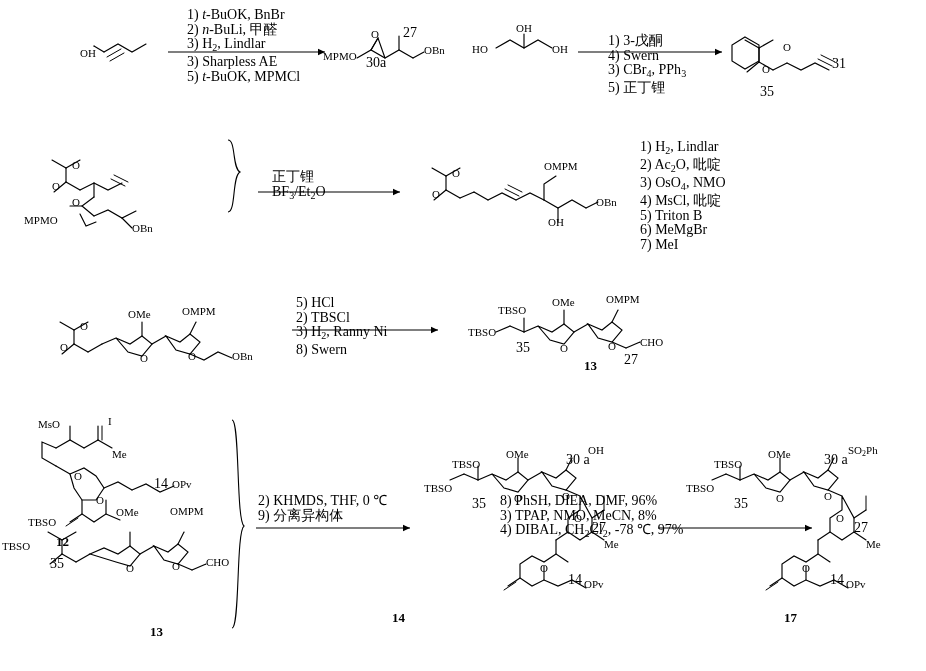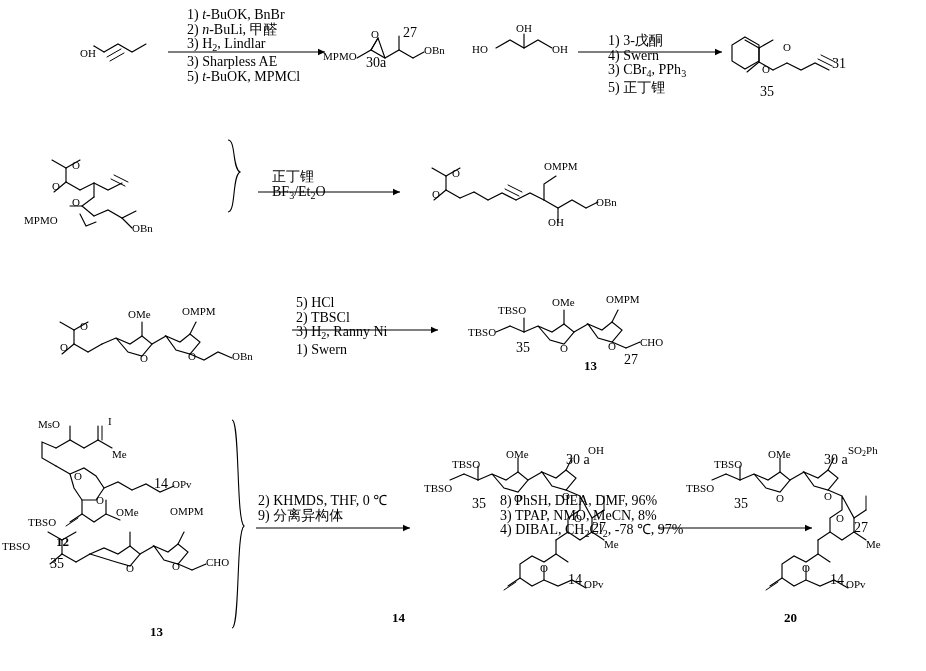--- a/index.html
+++ b/index.html
@@ -264,33 +264,42 @@
   <div class="lbl" style="left:132px;top:222px;">OBn</div>
   <div class="cond" style="left:272px;top:170px;">
     <div>正丁锂</div>
     <div>BF<span class="sub">3</span>/Et<span class="sub">2</span>O</div>
   </div>
   <div class="lbl" style="left:452px;top:167px;">O</div>
   <div class="lbl" style="left:432px;top:188px;">O</div>
   <div class="lbl" style="left:544px;top:160px;">OMPM</div>
   <div class="lbl" style="left:548px;top:216px;">OH</div>
   <div class="lbl" style="left:596px;top:196px;">OBn</div>
+  <div class="cond" style="left:640px;top:140px;">
+    <div>1) H<span class="sub">2</span>, Lindlar</div>
+    <div>2) Ac<span class="sub">2</span>O, 吡啶</div>
+    <div>3) OsO<span class="sub">4</span>, NMO</div>
+    <div>4) MsCl, 吡啶</div>
+    <div>5) Triton B</div>
+    <div>6) MeMgBr</div>
+    <div>7) MeI</div>
+  </div>
 
   <div class="lbl" style="left:80px;top:320px;">O</div>
   <div class="lbl" style="left:60px;top:341px;">O</div>
   <div class="lbl" style="left:128px;top:308px;">OMe</div>
   <div class="lbl" style="left:182px;top:305px;">OMPM</div>
   <div class="lbl" style="left:140px;top:352px;">O</div>
   <div class="lbl" style="left:188px;top:350px;">O</div>
   <div class="lbl" style="left:232px;top:350px;">OBn</div>
   <div class="cond" style="left:296px;top:296px;">
     <div>5) HCl</div>
     <div>2) TBSCl</div>
     <div>3) H<span class="sub">2</span>, Ranny Ni</div>
-    <div>1) Swern</div>
+    <div>8) Swern</div>
   </div>
   <div class="lbl" style="left:498px;top:304px;">TBSO</div>
   <div class="lbl" style="left:468px;top:326px;">TBSO</div>
   <div class="lbl tiny" style="left:516px;top:340px;">35</div>
   <div class="lbl" style="left:552px;top:296px;">OMe</div>
   <div class="lbl" style="left:606px;top:293px;">OMPM</div>
   <div class="lbl" style="left:560px;top:342px;">O</div>
   <div class="lbl" style="left:608px;top:340px;">O</div>
   <div class="lbl" style="left:640px;top:336px;">CHO</div>
   <div class="lbl tiny" style="left:624px;top:352px;">27</div>
@@ -349,15 +358,15 @@
   <div class="lbl" style="left:848px;top:444px;">SO<span class="sub">2</span>Ph</div>
   <div class="lbl tiny" style="left:824px;top:452px;">30 a</div>
   <div class="lbl" style="left:776px;top:492px;">O</div>
   <div class="lbl" style="left:824px;top:490px;">O</div>
   <div class="lbl" style="left:836px;top:512px;">O</div>
   <div class="lbl tiny" style="left:854px;top:520px;">27</div>
   <div class="lbl" style="left:866px;top:538px;">Me</div>
   <div class="lbl" style="left:802px;top:562px;">O</div>
   <div class="lbl tiny" style="left:830px;top:572px;">14</div>
   <div class="lbl" style="left:846px;top:578px;">OPv</div>
-  <div class="cmpd" style="left:784px;top:610px;">20</div>
+  <div class="cmpd" style="left:784px;top:610px;">17</div>
 
 </div>
 
 </body></html>

